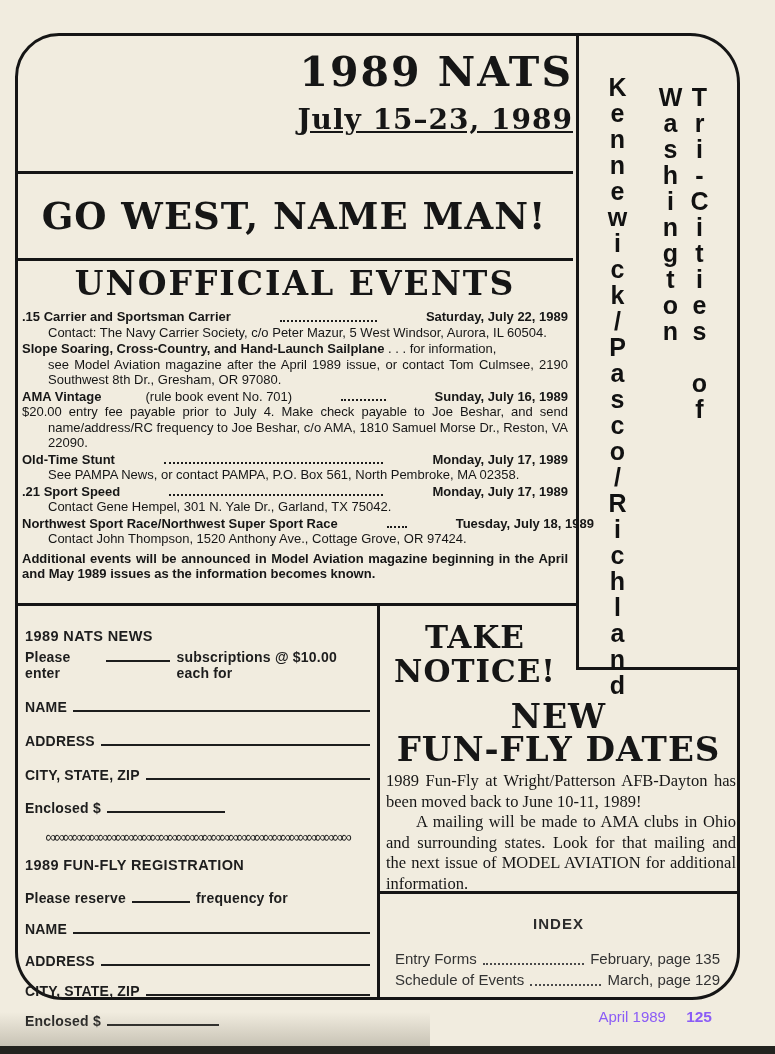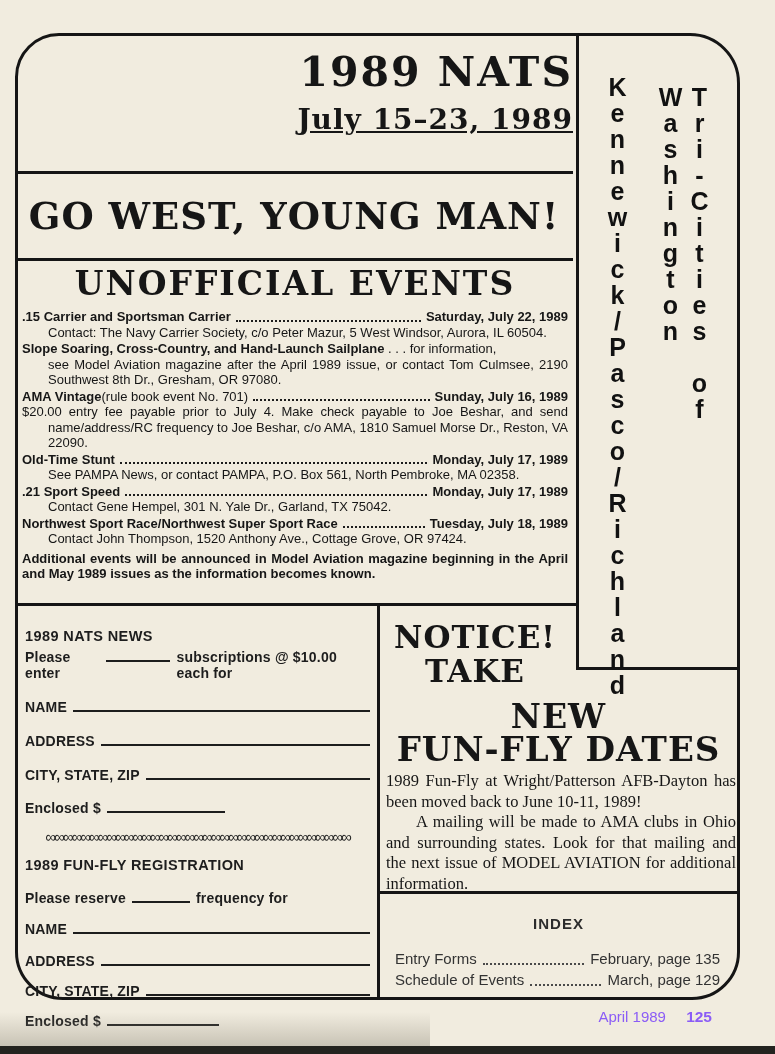--- a/index.html
+++ b/index.html
@@ -35,21 +35,21 @@
     letter-spacing:1px; white-space:nowrap;
   }
 
   
   .events-block { position:absolute; left:22px; top:264px; width:546px; }
   .events-heading {
     text-align:center; font-family:"DejaVu Serif", serif; font-weight:bold;
     font-size:33px; letter-spacing:2px; line-height:40px; margin-bottom:5px;
   }
   .event { margin-bottom:1px; }
-  .ev-row { display:flex; align-items:flex-start; font-weight:bold; font-size:13px; line-height:15.5px; }
+  .ev-row { display:flex; align-items:flex-start; font-weight:bold; font-size:13px; line-height:15.5px;gap:44px; }
   .ev-name { white-space:nowrap; }
   .ev-name-reg { font-weight:normal; white-space:nowrap; }
   .leader { flex:1; border-bottom:2.5px dotted #1c1c1c; margin:0 5px; align-self:flex-end; margin-bottom:3px; min-width:20px; }
   .ev-date { white-space:nowrap; }
   .ev-details { font-size:13px; line-height:15.5px; text-align:justify; padding-left:26px; }
   .ev-details.outdent { text-indent:-26px; }
   .ev-inline { font-size:13px; line-height:15.5px; text-align:justify; }
   .ev-inline .ev-name { font-weight:bold; }
   .events-note { font-weight:bold; font-size:13px; line-height:15.5px; text-align:justify; margin-top:4px; }
 
@@ -119,21 +119,21 @@
   <div class="vline" style="left:576px; top:33px; width:3px; height:637px;"></div>
   <div class="hline" style="left:576px; top:667px; width:164px; height:3px;"></div>
   <div class="vline" style="left:377px; top:603px; width:3px; height:397px;"></div>
   <div class="hline" style="left:380px; top:891px; width:360px; height:3px;"></div>
 
   <div class="title-block">
     <h1>1989 NATS</h1>
     <h2>July 15–23, 1989</h2>
   </div>
   <div class="banner">
-    <span>GO WEST, YOUNG MAN!</span>
+    <span>GO WEST, NAME MAN!</span>
   </div>
 
   <div class="events-block">
     <div class="events-heading">UNOFFICIAL EVENTS</div>
 
     <div class="event">
       <div class="ev-row">
         <span class="ev-name">.15 Carrier and Sportsman Carrier</span>
         <span class="leader"></span>
         <span class="ev-date">Saturday, July 22, 1989</span>
@@ -239,22 +239,22 @@
       <span class="gap-r">CITY, STATE, ZIP</span>
       <span class="fill-line"></span>
     </div>
     <div class="form-row" style="margin-top:13px;">
       <span class="gap-r">Enclosed $</span>
       <span class="fill-short" style="width:112px;"></span>
     </div>
   </div>
 
   <div class="take-notice">
+    <div>TAKE</div>
     <div>NOTICE!</div>
-    <div>TAKE</div>
   </div>
   <div class="new-dates">
     <div class="l1">NEW</div>
     <div class="l2">FUN-FLY DATES</div>
   </div>
   <div class="notice-para">
     <p>1989 Fun-Fly at Wright/Patterson AFB-Dayton has been moved back to June 10-11, 1989!</p>
     <p>A mailing will be made to AMA clubs in Ohio and surrounding states. Look for that mailing and the next issue of MODEL AVIATION for additional information.</p>
   </div>
 

